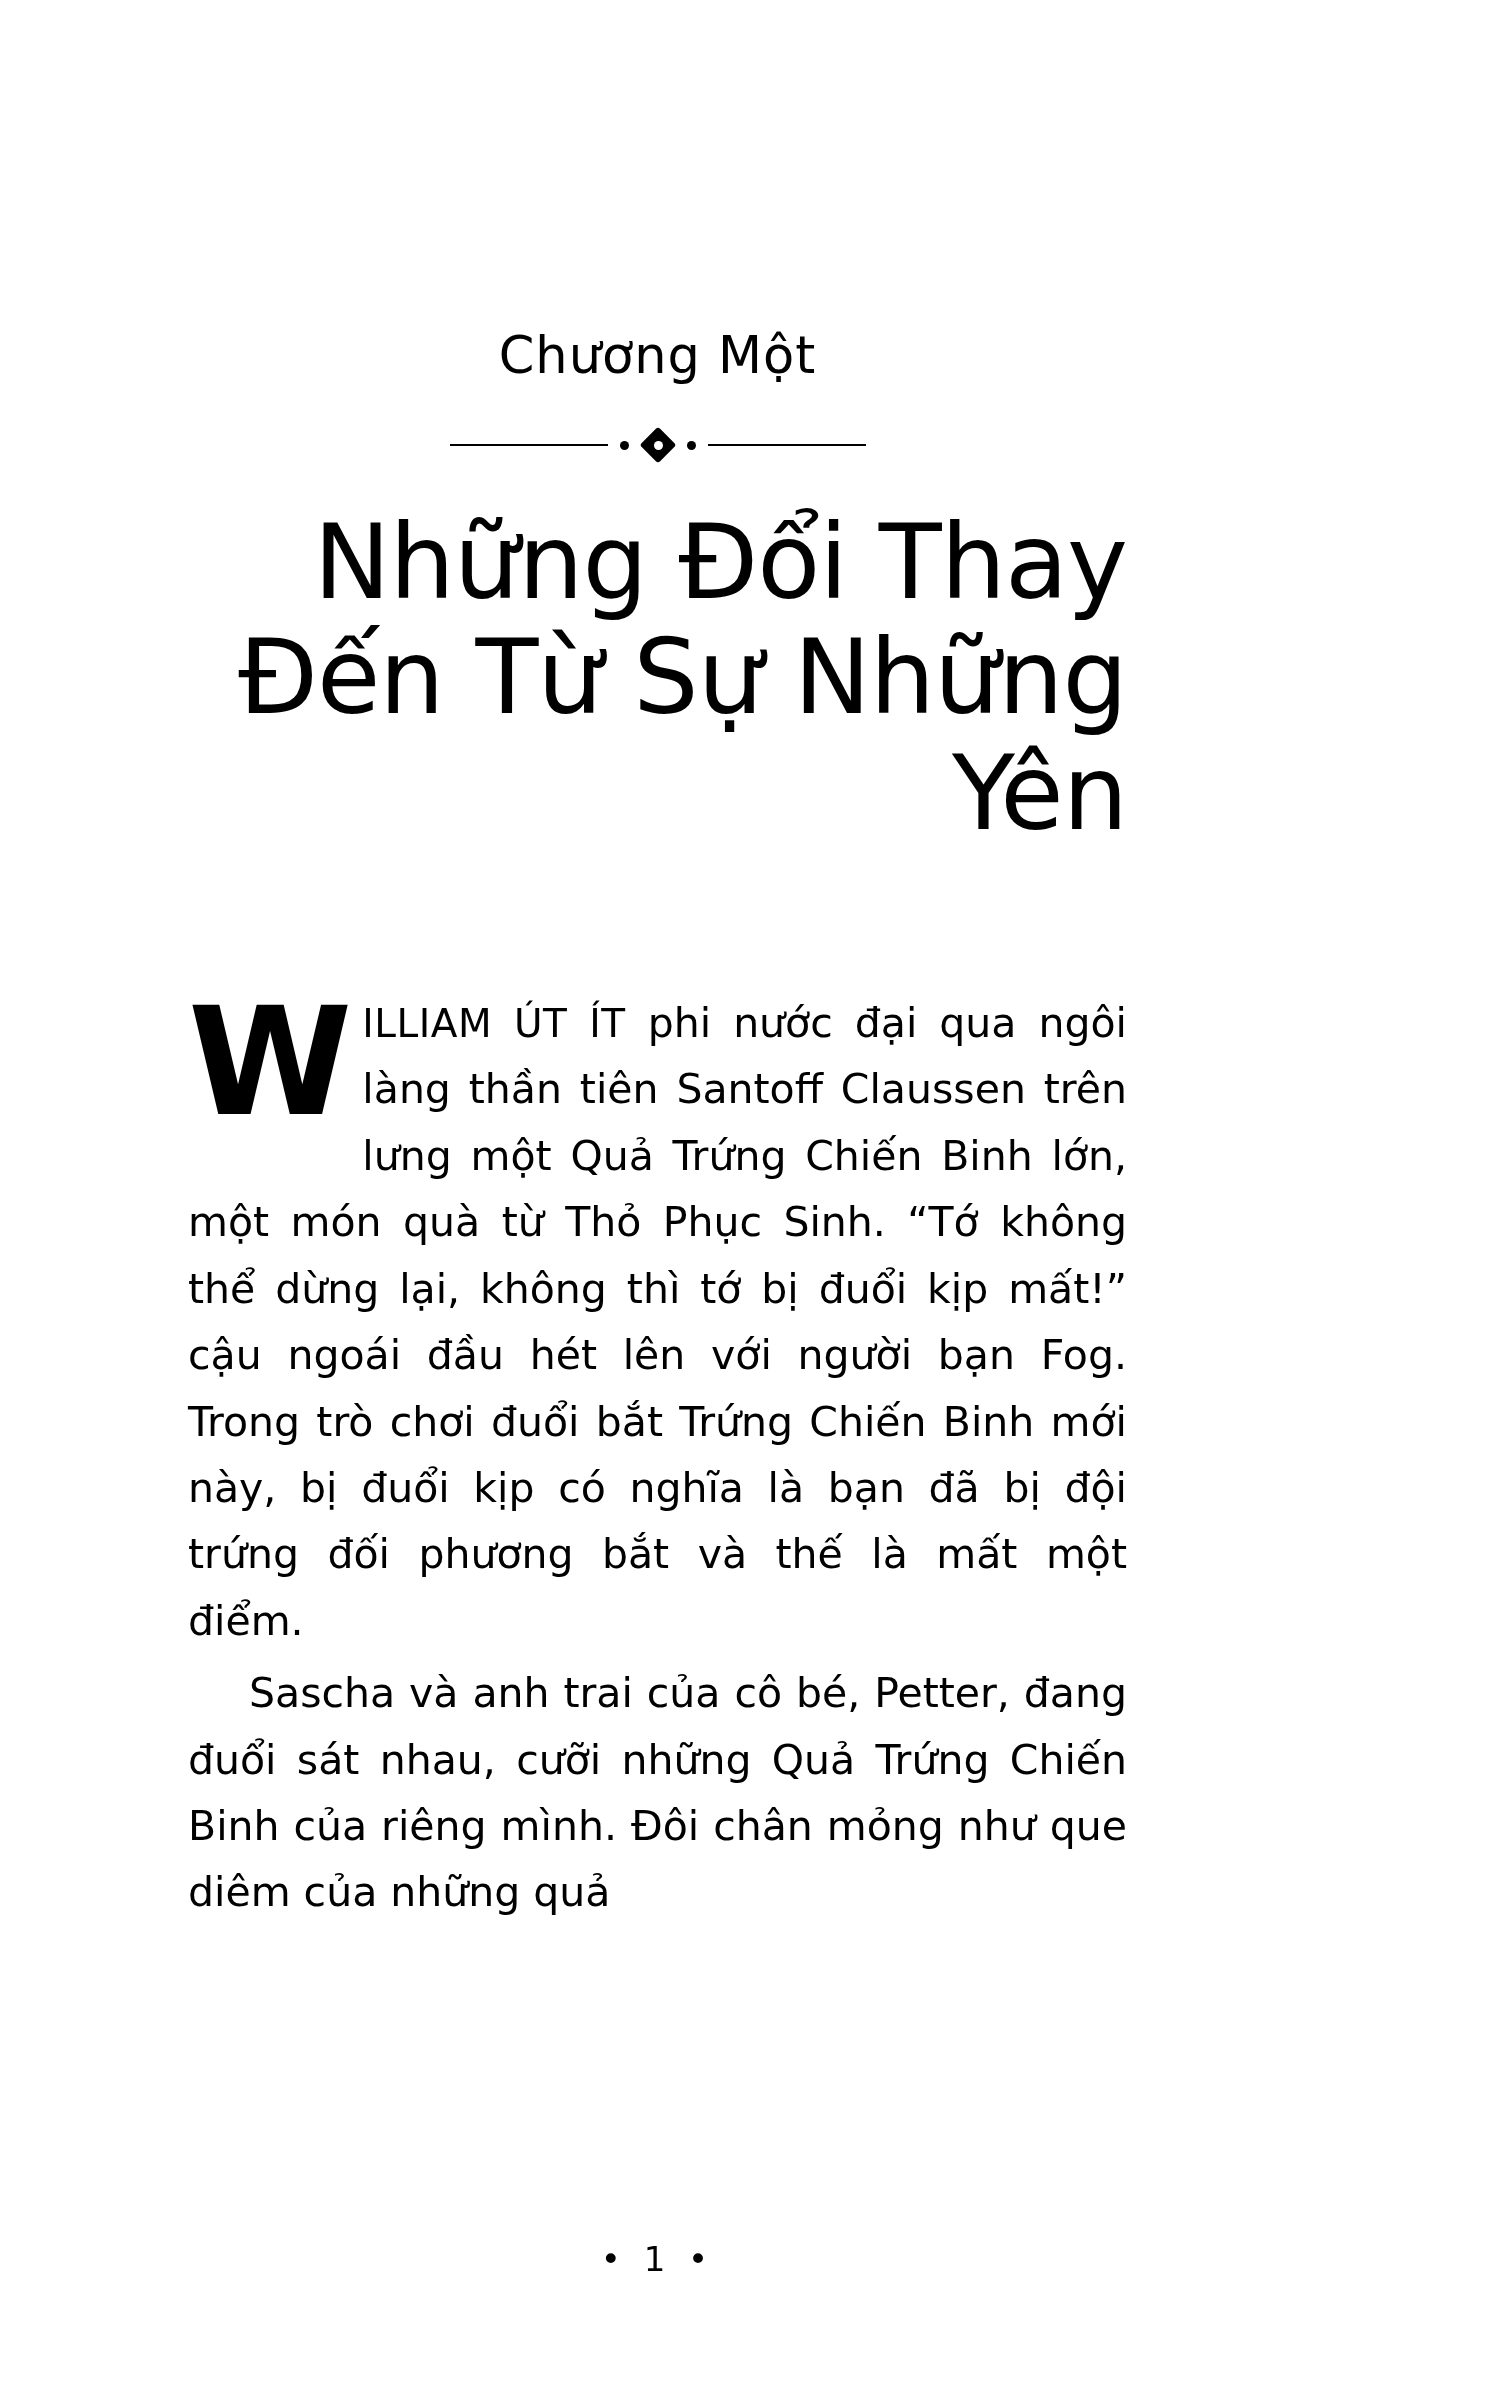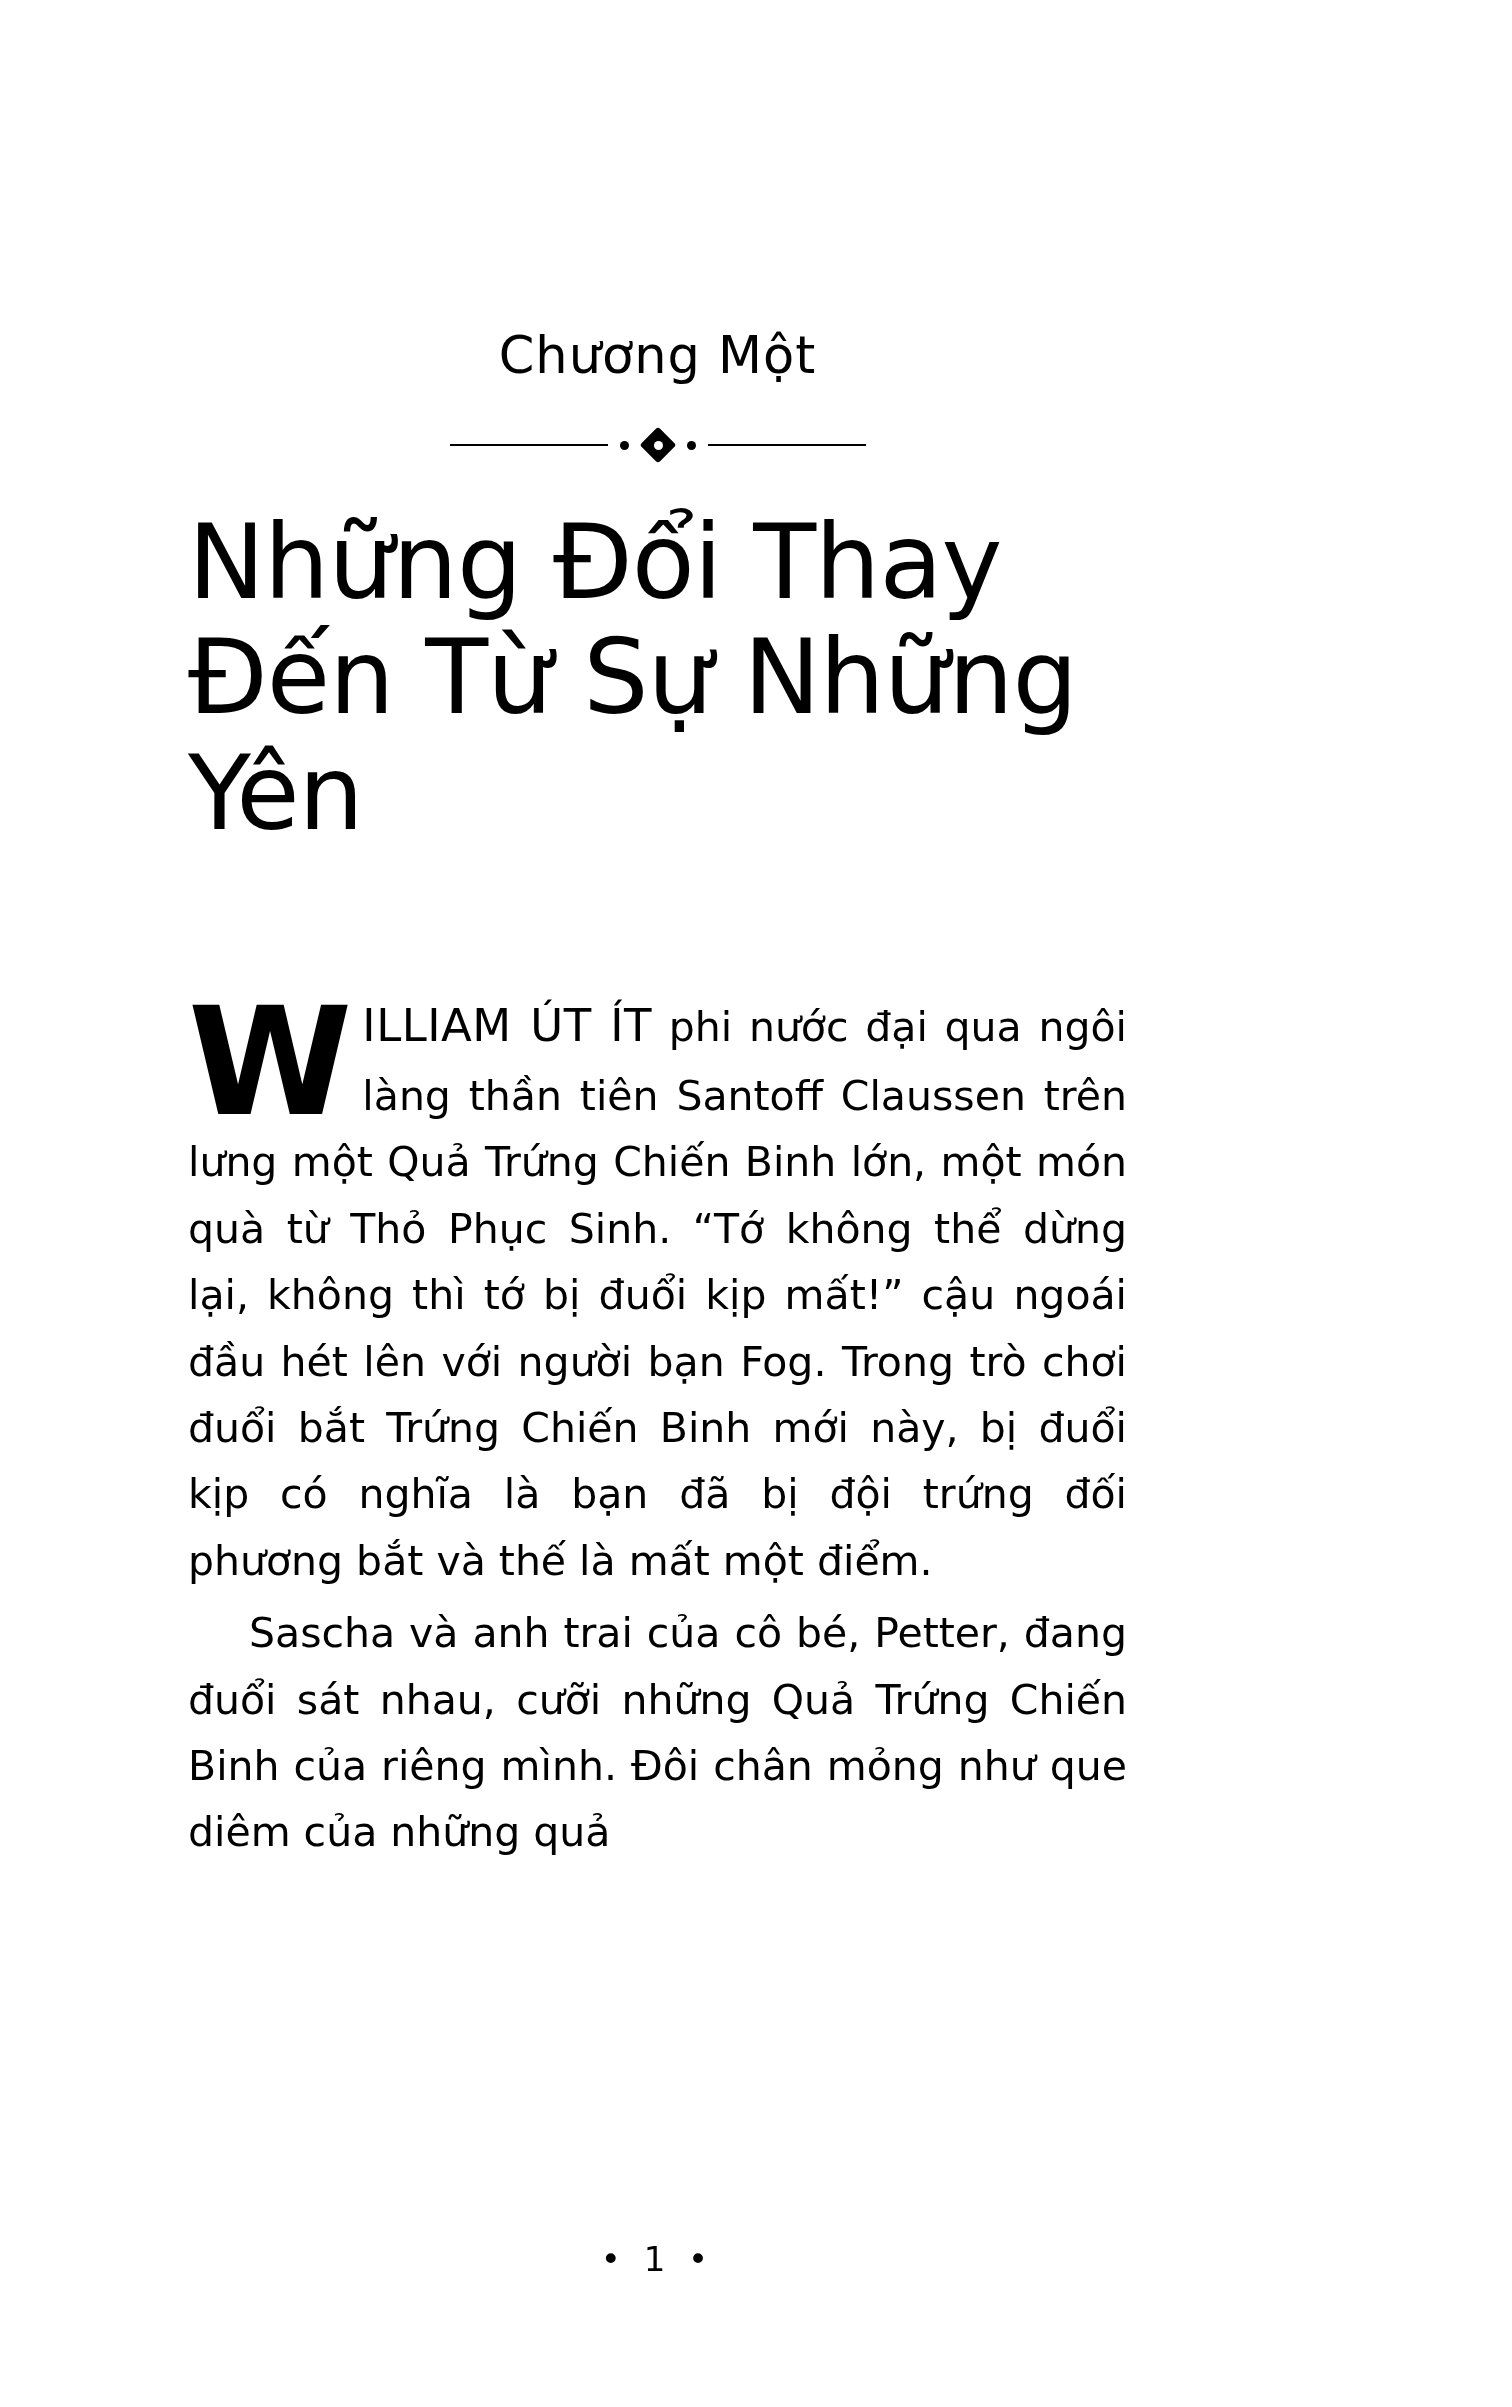--- a/index.html
+++ b/index.html
@@ -80,21 +80,21 @@
     width: 9px;
     height: 9px;
     margin-left: -4px;
     margin-top: -4px;
     background: #fff;
     border-radius: 50%;
     z-index: 2;
   }
 
   .chapter-title {
-    text-align: left;
+    text-align: right;
     font-size: 103px;
     line-height: 1.12;
     font-weight: 400;
     margin-top: 40px;
     letter-spacing: -1px;
     font-family: "DejaVu Sans", sans-serif;
   }
   .chapter-title .l2 { display: block; }
 
   .body-text {
@@ -118,21 +118,21 @@
     float: left;
     font-size: 149px;
     line-height: 0.82;
     font-weight: 700;
     padding: 8px 10px 0 0;
     margin-top: 4px;
     font-family: "DejaVu Sans", sans-serif;
   }
 
   .smallcaps {
-    font-size: 45px;
+    font-size: 39px;
     letter-spacing: 0.5px;
   }
 
   .folio {
     position: absolute;
     left: 0;
     right: 0;
     bottom: 158px;
     text-align: center;
     font-size: 34px;

